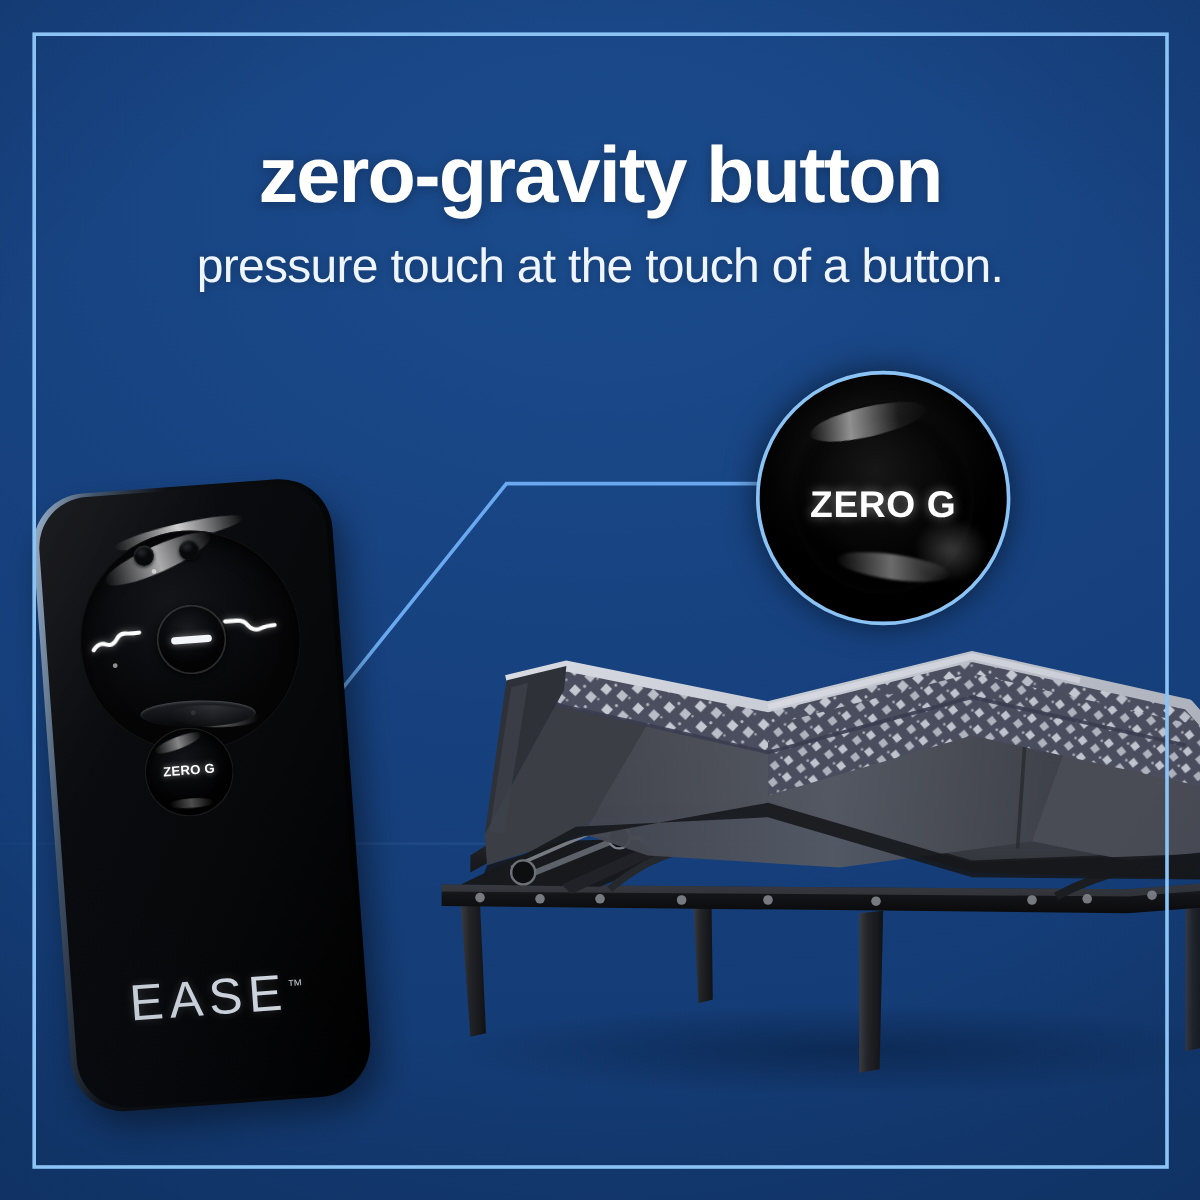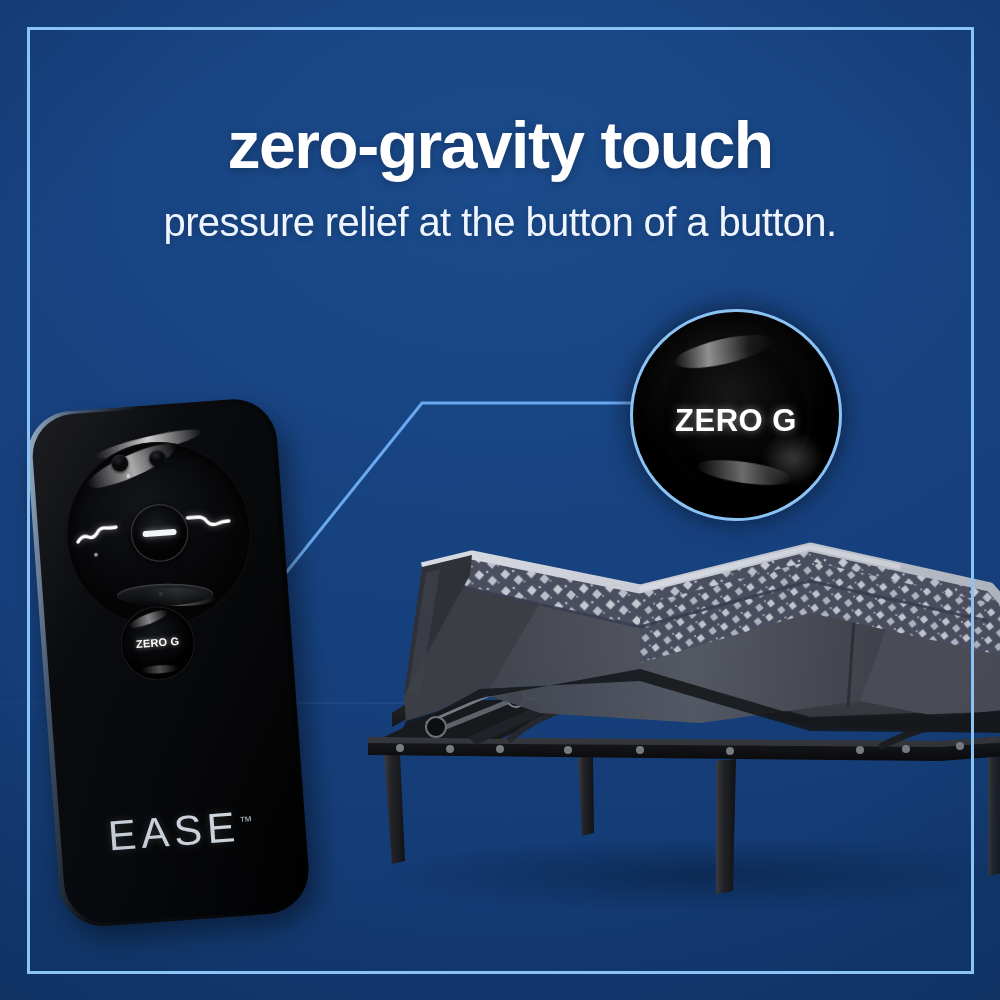--- a/index.html
+++ b/index.html
@@ -386,16 +386,16 @@
 
       <div id="ease">
         <span>EASE</span><sup>™</sup>
       </div>
     </div>
   </div>
 
   <div id="vignette"></div>
   <div id="frame"></div>
 
-  <div id="headline">zero-gravity touch</div>
-  <div id="subhead">pressure relief at the button of a button.</div>
+  <div id="headline">zero-gravity button</div>
+  <div id="subhead">pressure touch at the touch of a button.</div>
 
 </div>
 
 </body></html>

